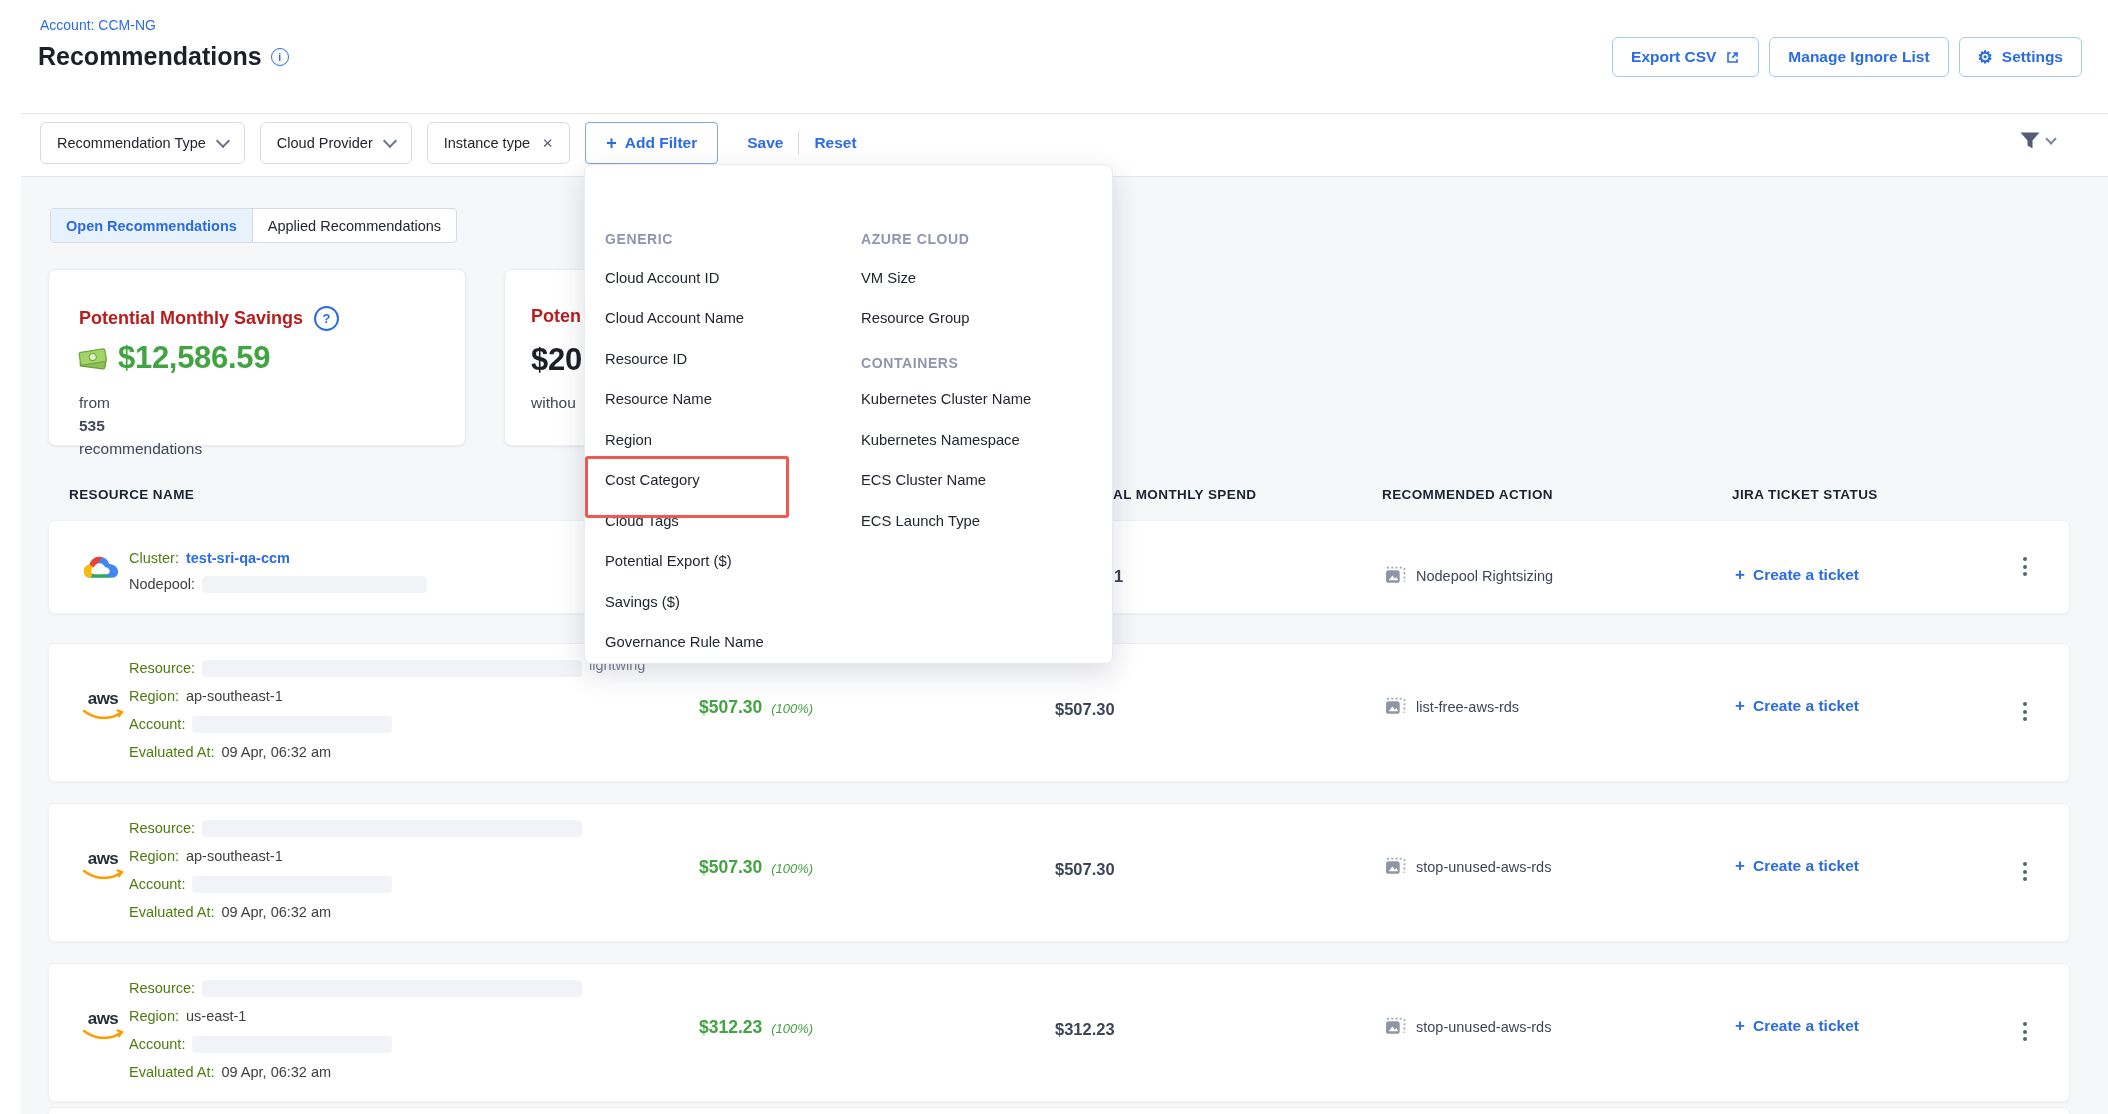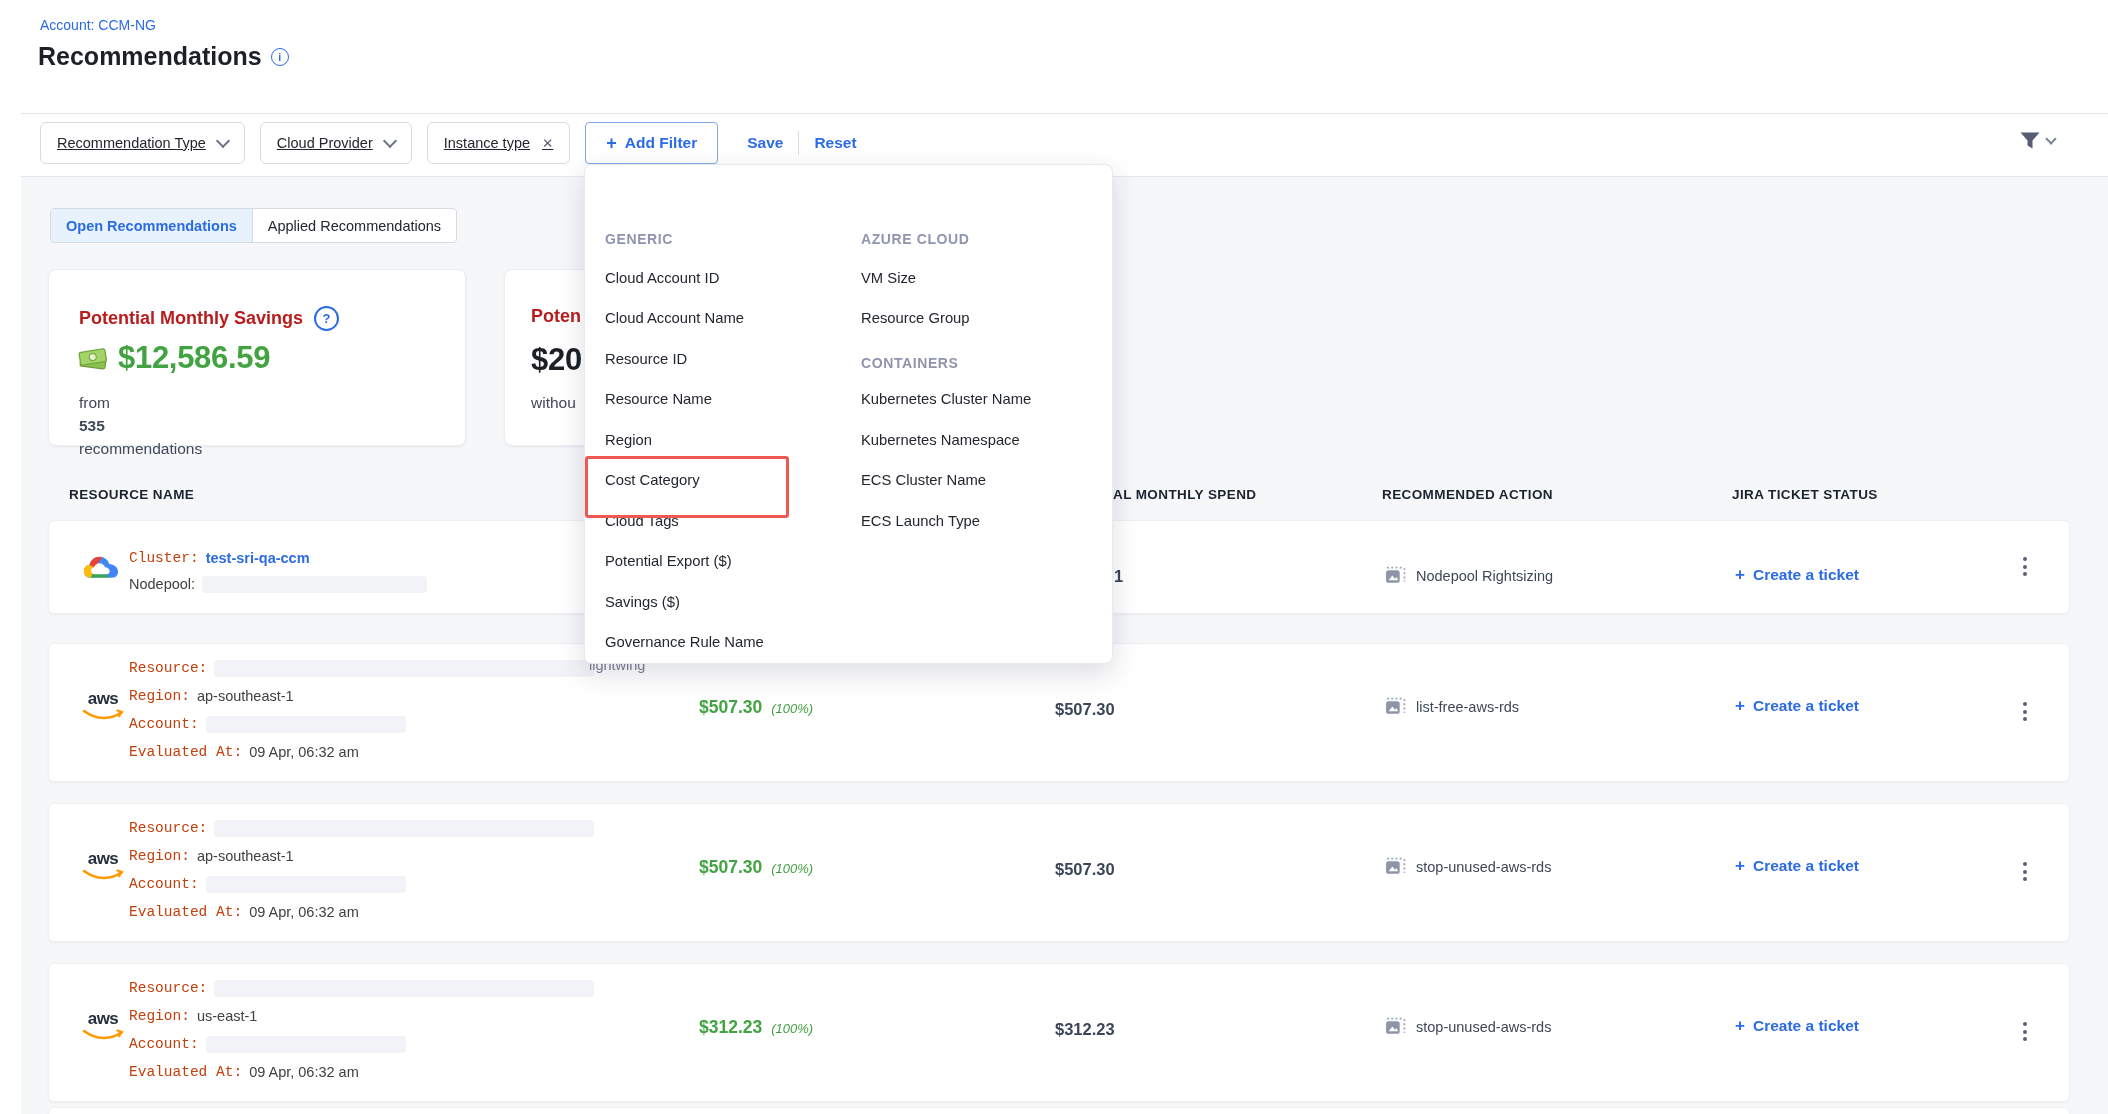--- a/index.html
+++ b/index.html
@@ -5,21 +5,21 @@
   html,body{margin:0;padding:0;background:#fff;}
   .canvas{position:relative;width:2108px;height:1114px;background:#fff;overflow:hidden;
           font-family:"Liberation Sans",sans-serif;color:#22262e;}
   .abs{position:absolute;}
   .graybg{position:absolute;left:21px;top:177px;width:2087px;height:937px;background:#f6f7f9;}
   .hline{position:absolute;left:21px;width:2087px;height:1px;background:#e4e6ec;}
   .blue{color:#2b6be4;}
   .btn{display:flex;align-items:center;gap:9px;height:38px;padding:0 18px;background:#fff;
        border:1px solid #a9c7ef;border-radius:6px;color:#2b6be4;font-weight:700;font-size:15.5px;cursor:pointer;}
   .chip{display:flex;align-items:center;gap:12px;height:40px;padding:0 16px;background:#fff;
-        border:1px solid #d7dae1;border-radius:6px;font-size:14.5px;color:#23262c;text-decoration:underline;}
+        border:1px solid #d7dae1;border-radius:6px;font-size:14.5px;color:#23262c;}
   .caret{width:8px;height:8px;border-right:2px solid #6a7386;border-bottom:2px solid #6a7386;
          transform:rotate(45deg);margin-top:-4px;}
   .caret.sm{width:6px;height:6px;border-color:#7d8596;}
   .addfilter{display:flex;align-items:center;gap:8px;height:40px;padding:0 20px;background:#fff;
              border:1px solid #7ea8e8;border-radius:4px;color:#2b6be4;font-weight:700;font-size:15.5px;}
   .linklike{color:#2b6be4;font-weight:700;font-size:15.5px;cursor:pointer;}
   .vdiv{width:1px;height:24px;background:#d7dae1;}
   .tabs{position:absolute;left:50px;top:208px;display:flex;height:33px;border:1px solid #d7dae1;
         border-radius:4px;overflow:hidden;background:#fff;font-size:14.5px;}
   .tab{display:flex;align-items:center;padding:0 15px;}
@@ -30,21 +30,21 @@
   .bigval{font-size:31px;font-weight:700;letter-spacing:-.3px;}
   .green{color:#42a342;}
   .helpicon{display:inline-flex;align-items:center;justify-content:center;width:21px;height:21px;
             border:2px solid #2b6be4;border-radius:50%;color:#2b6be4;font-size:13px;font-weight:700;}
   .infoicon{display:inline-flex;align-items:center;justify-content:center;width:16px;height:16px;
             border:1.5px solid #2b6be4;border-radius:50%;color:#2b6be4;font-size:10.5px;font-weight:700;}
   .th{position:absolute;font-size:13.5px;font-weight:700;color:#1b2330;letter-spacing:.4px;}
   .rowcard{position:absolute;left:48px;width:2020px;background:#fff;border:1px solid #eef0f3;
            border-radius:6px;box-shadow:0 1px 2px rgba(40,50,70,.05);}
   .rline{position:absolute;display:flex;align-items:center;gap:7px;font-size:14.5px;height:20px;}
-  .lbl{color:#c2410c;font-family:Liberation Mono, monospace;}
+  .lbl{color:#4d7c0f;}
   .val{color:#404040;font-weight:400;}
   .blur{display:inline-block;height:17px;border-radius:4px;background:#f2f3f6;}
   .ticket{position:absolute;display:flex;align-items:center;gap:8px;color:#2b6be4;
           font-weight:700;font-size:15.5px;cursor:pointer;}
   .ticket .plus{font-size:17px;font-weight:700;}
   .kebab{position:absolute;display:flex;flex-direction:column;gap:3.5px;padding:6px;cursor:pointer;}
   .kebab i{width:4px;height:4px;border-radius:50%;background:#596275;}
   .savecell{position:absolute;display:flex;align-items:baseline;gap:9px;}
   .savecell .amt{font-size:17.5px;font-weight:700;color:#42a342;}
   .savecell .pct{font-size:13px;color:#42a342;font-style:italic;}
@@ -75,20 +75,37 @@
   <div class="graybg"></div>
   <div class="hline" style="top:113px;"></div>
   <div class="hline" style="top:176px;"></div>
 
   <div class="abs blue" style="left:40px;top:17px;font-size:14px;cursor:pointer;">Account: CCM-NG</div>
   <div class="abs" style="left:38px;top:42px;display:flex;align-items:center;gap:9px;">
     <span style="font-size:25px;font-weight:700;color:#1d2026;">Recommendations</span>
     <span class="infoicon">i</span>
   </div>
 
+  <div class="abs" style="right:26px;top:37px;display:flex;gap:10px;">
+    <div class="btn">
+      <span>Export CSV</span>
+      <svg width="15" height="15" viewBox="0 0 16 16">
+        <path d="M6.2 3.2 H3.2 V12.8 H12.8 V9.8" fill="none" stroke="#2b6be4" stroke-width="1.7"></path>
+        <path d="M8.8 3.2 H12.8 V7.2" fill="none" stroke="#2b6be4" stroke-width="1.7"></path>
+        <path d="M12.6 3.4 L7.8 8.2" stroke="#2b6be4" stroke-width="1.7"></path>
+      </svg>
+    </div>
+    <div class="btn">
+      <span>Manage Ignore List</span>
+    </div>
+    <div class="btn">
+      <span style="font-size:17px;">⚙</span>
+      <span>Settings</span>
+    </div>
+  </div>
 
   <div class="abs" style="left:40px;top:122px;display:flex;align-items:center;gap:15px;">
     <div class="chip">
       <span>Recommendation Type</span>
       <span class="caret"></span>
     </div>
     <div class="chip">
       <span>Cloud Provider</span>
       <span class="caret"></span>
     </div>

